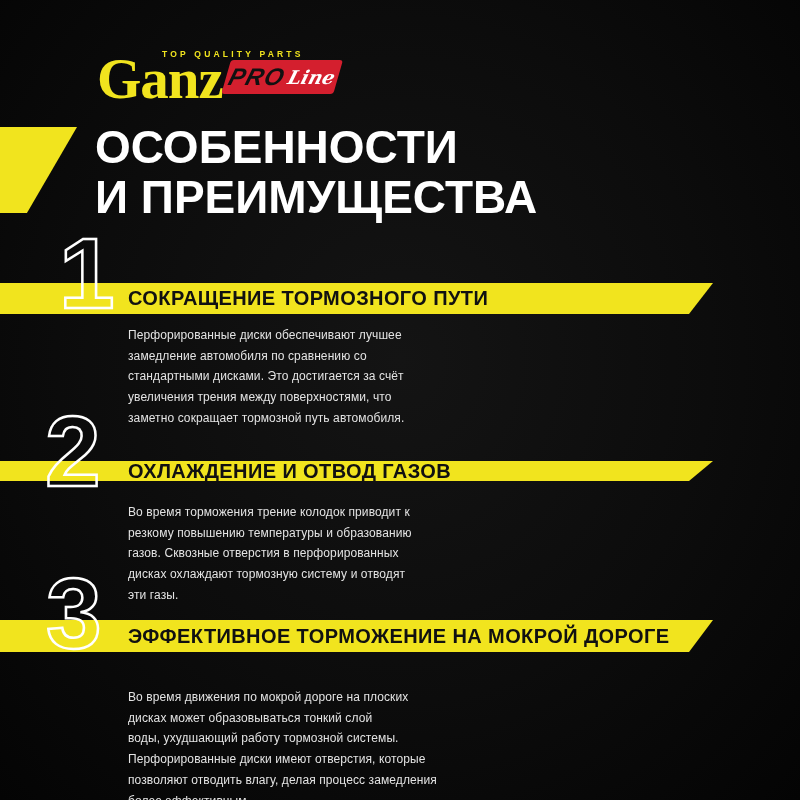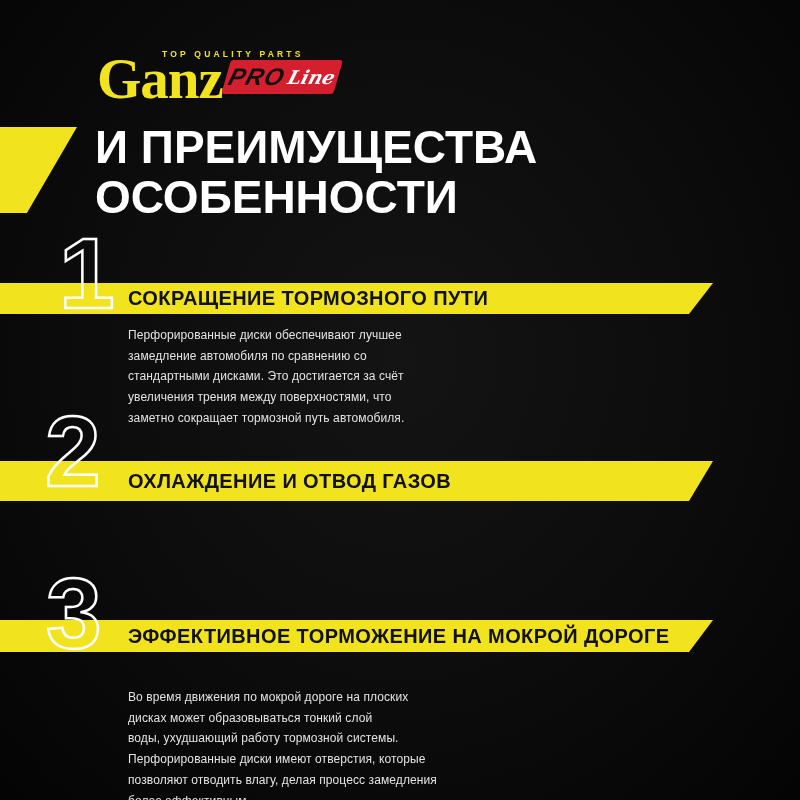--- a/index.html
+++ b/index.html
@@ -60,21 +60,21 @@
     position:absolute;
     font-size:100px;line-height:1;font-weight:bold;
     color:transparent;-webkit-text-stroke:2.5px #fff;
   }
   .body-text{
     position:absolute;left:128px;width:520px;
     color:#E3E3E3;font-size:12px;line-height:20.7px;letter-spacing:0.1px;
     white-space:pre-line;
   }
   #banner1{top:283px;height:31px;}
-  #banner2{top:461px;height:40px;}
+  #banner2{top:461px;height:20px;}
   #banner3{top:620px;height:32px;}
   #num1{left:59px;top:223px;}
   #num2{left:45px;top:401px;}
   #num3{left:46px;top:563px;}
   #body1{top:325px;}
   #body2{top:502px;}
   #body3{top:664px;margin-top:23px;}
   
   .watermark{
     position:absolute;left:328px;top:498px;
@@ -92,39 +92,44 @@
   <div class="brand">
     <div class="brand-tagline">TOP QUALITY PARTS</div>
     <div class="brand-name">Ganz</div>
     <div class="pro-badge">
       <span class="pro">PRO</span>
       <span class="line">Line</span>
     </div>
   </div>
 
   <div class="page-title">
+    <div>ОСОБЕННОСТИ</div>
     <div>И ПРЕИМУЩЕСТВА</div>
-    <div>ОСОБЕННОСТИ</div>
   </div>
   <div class="title-chevron"></div>
 
   <div class="banner" id="banner1">
     <div class="banner-label">СОКРАЩЕНИЕ ТОРМОЗНОГО ПУТИ</div>
   </div>
   <div class="outline-num" id="num1">1</div>
   <div class="body-text" id="body1">Перфорированные диски обеспечивают лучшее
 замедление автомобиля по сравнению со
 стандартными дисками. Это достигается за счёт
 увеличения трения между поверхностями, что
 заметно сокращает тормозной путь автомобиля.</div>
 
   <div class="banner" id="banner2">
     <div class="banner-label">ОХЛАЖДЕНИЕ И ОТВОД ГАЗОВ</div>
   </div>
   <div class="outline-num" id="num2">2</div>
+  <div class="body-text" id="body2">Во время торможения трение колодок приводит к
+резкому повышению температуры и образованию
+газов. Сквозные отверстия в перфорированных
+дисках охлаждают тормозную систему и отводят
+эти газы.</div>
 
   <div class="banner" id="banner3">
     <div class="banner-label">ЭФФЕКТИВНОЕ ТОРМОЖЕНИЕ НА МОКРОЙ ДОРОГЕ</div>
   </div>
   <div class="outline-num" id="num3">3</div>
   <div class="body-text" id="body3">Во время движения по мокрой дороге на плоских
 дисках может образовываться тонкий слой
 воды, ухудшающий работу тормозной системы.
 Перфорированные диски имеют отверстия, которые
 позволяют отводить влагу, делая процесс замедления

